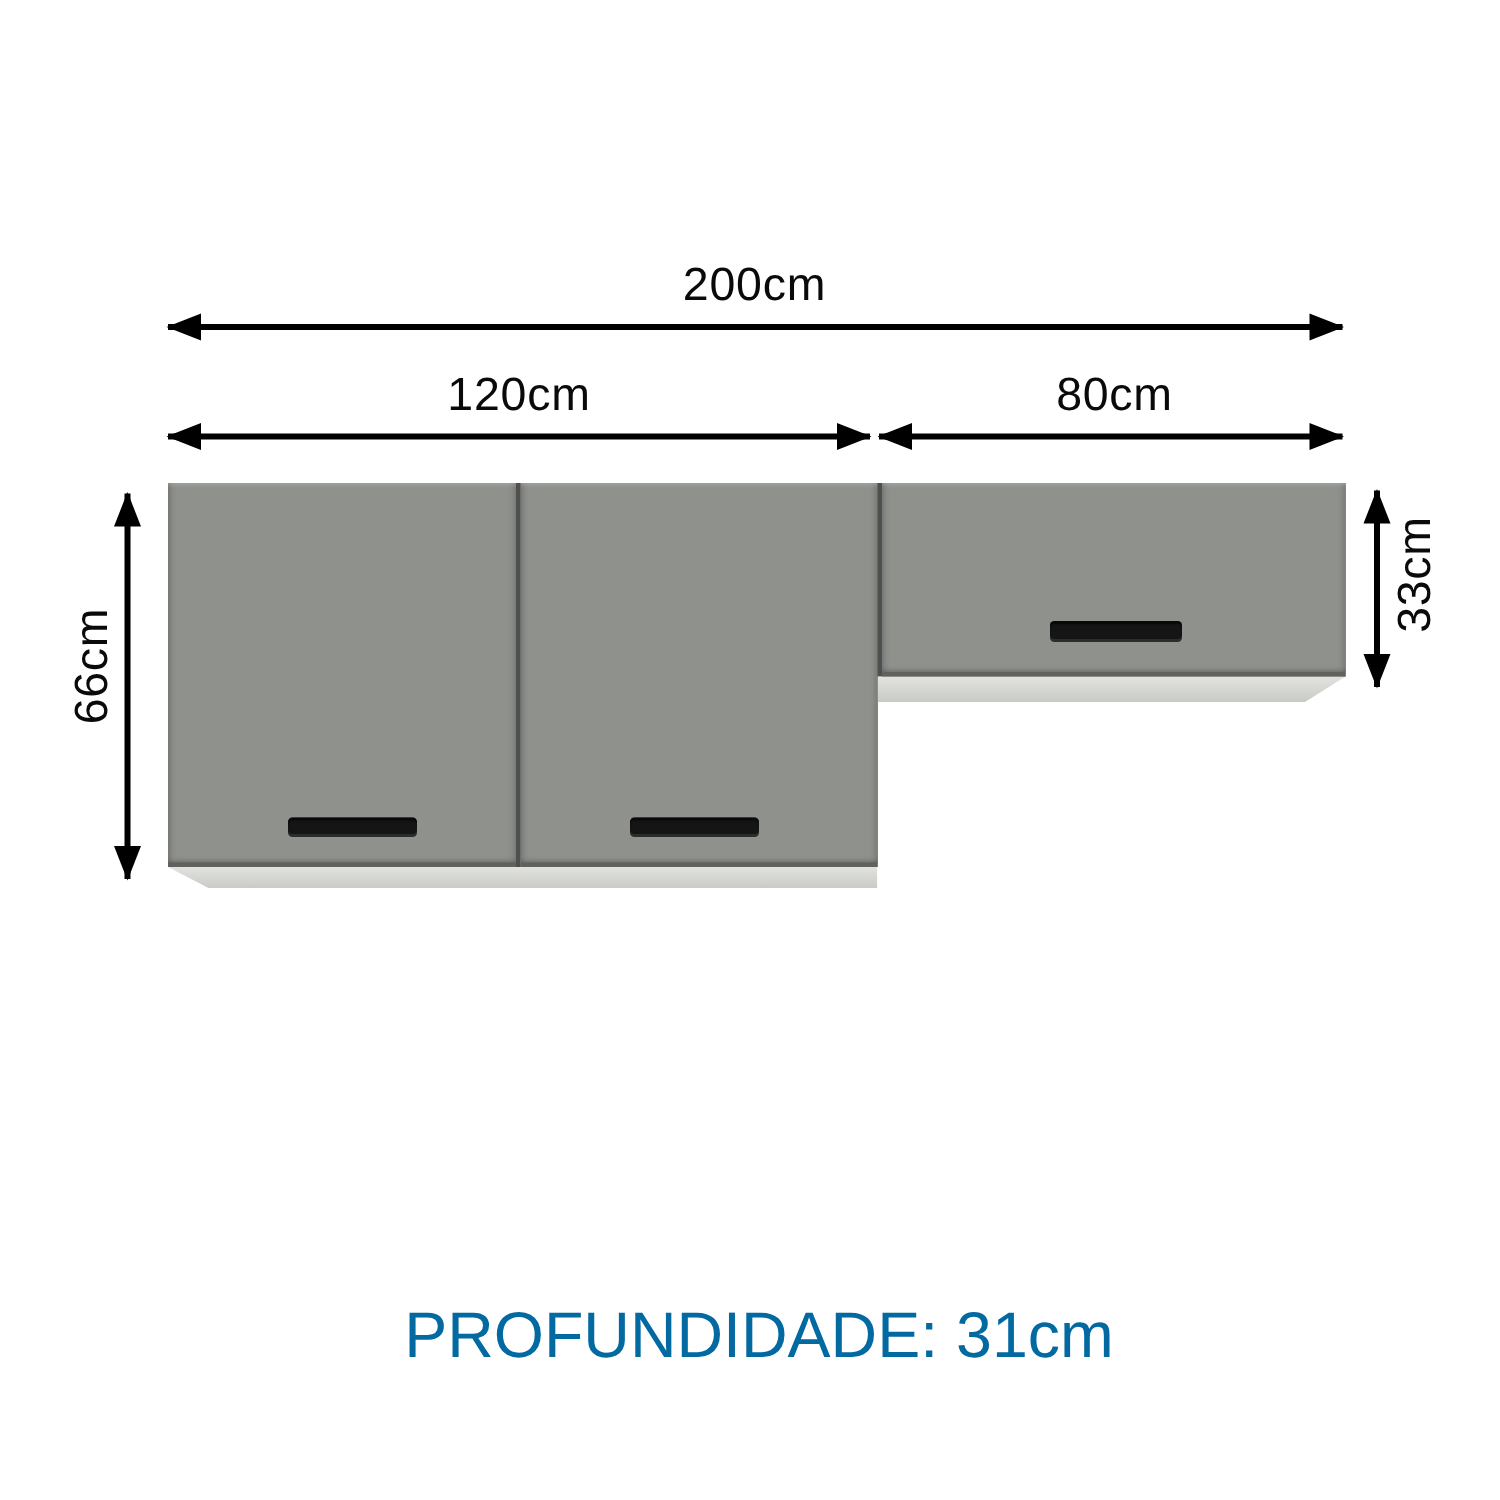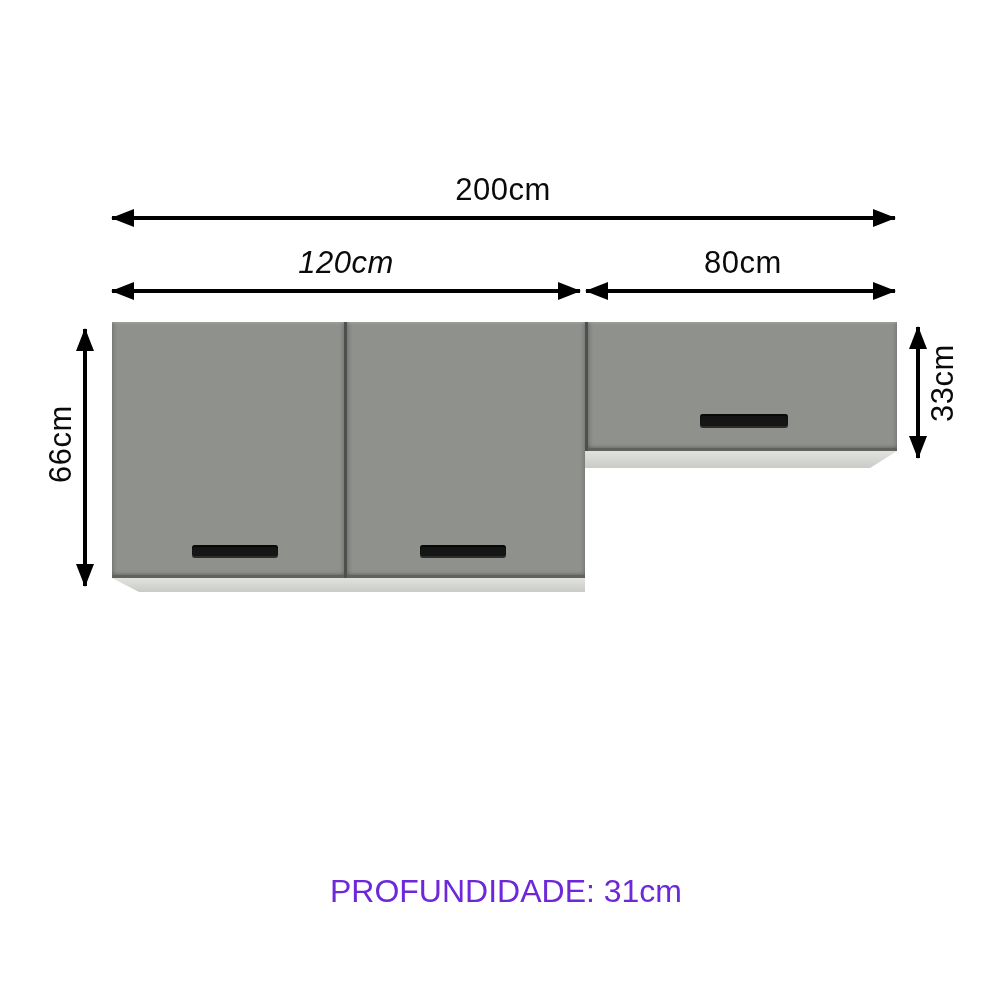--- a/index.html
+++ b/index.html
@@ -89,35 +89,35 @@
   .bottom-panel {
     position: absolute;
     left: 0; right: 0; bottom: 0;
     background: linear-gradient(to bottom, #e2e3df, #c9cbc6);
   }
   .bevel-left  { clip-path: polygon(0 0, 100% 0, 100% 100%, 27px 100%); }
   .bevel-right { clip-path: polygon(0 0, 100% 0, calc(100% - 27px) 100%, 0 100%); }
 
   .depth-caption {
     position: absolute;
-    font-size: 32px;
-    color: #6d28d9;
+    font-size: 43px;
+    color: #0369a1;
     white-space: nowrap;
     transform: translate(-50%, -50%);
   }
 </style>
 </head>
 <body>
 
 <div id="stage">
 
   <div class="dim-label" style="left:503px; top:190px;">200cm</div>
   <div class="arrow-h" style="left:112px; top:216px; width:783px;"></div>
 
-  <div class="dim-label" style="left:346px; top:263px;font-style:italic;">120cm</div>
+  <div class="dim-label" style="left:346px; top:263px;">120cm</div>
   <div class="arrow-h" style="left:112px; top:289px; width:468px;"></div>
 
   <div class="dim-label" style="left:743px; top:263px;">80cm</div>
   <div class="arrow-h" style="left:586px; top:289px; width:309px;"></div>
 
   <div class="dim-label vertical" style="left:61px; top:444px;">66cm</div>
   <div class="arrow-v" style="left:83px; top:329px; height:257px;"></div>
 
   <div class="dim-label vertical" style="left:943px; top:383px;">33cm</div>
   <div class="arrow-v" style="left:916px; top:327px; height:131px;"></div>

